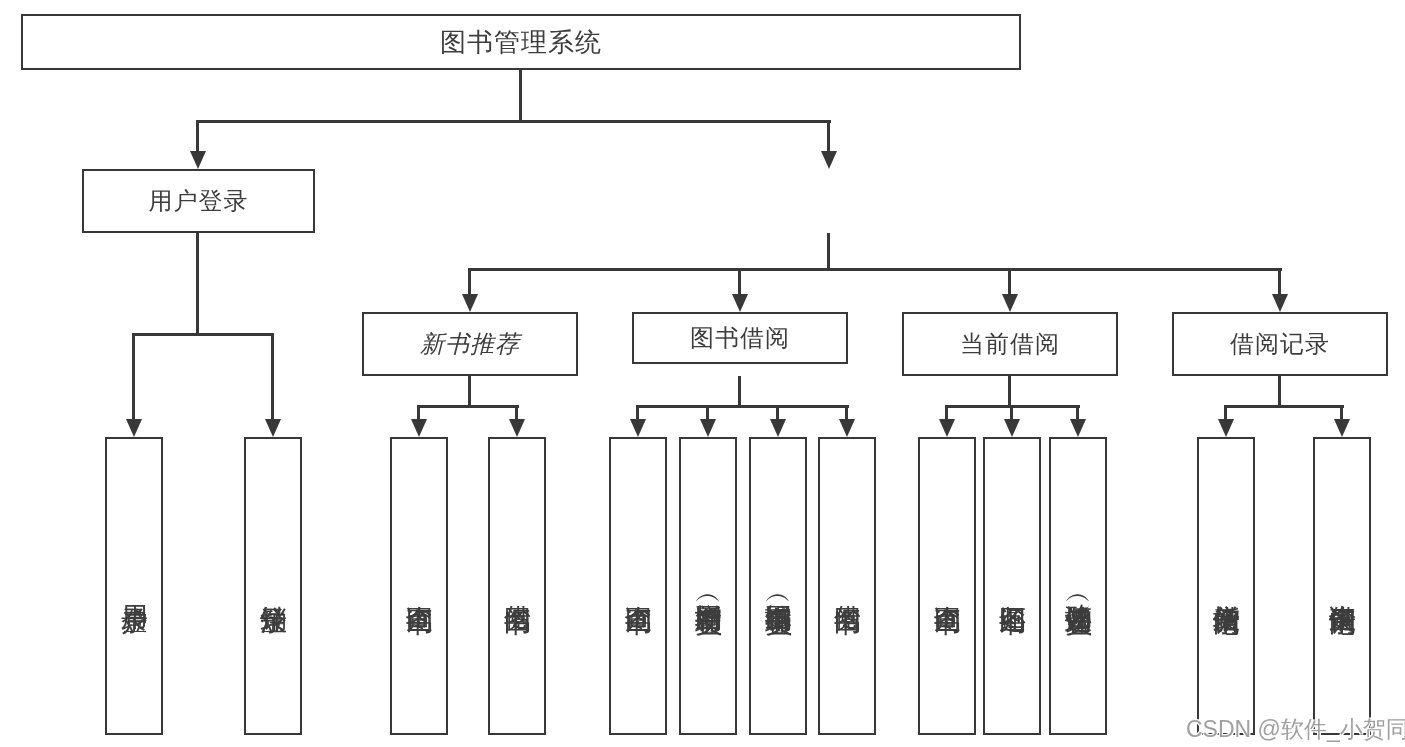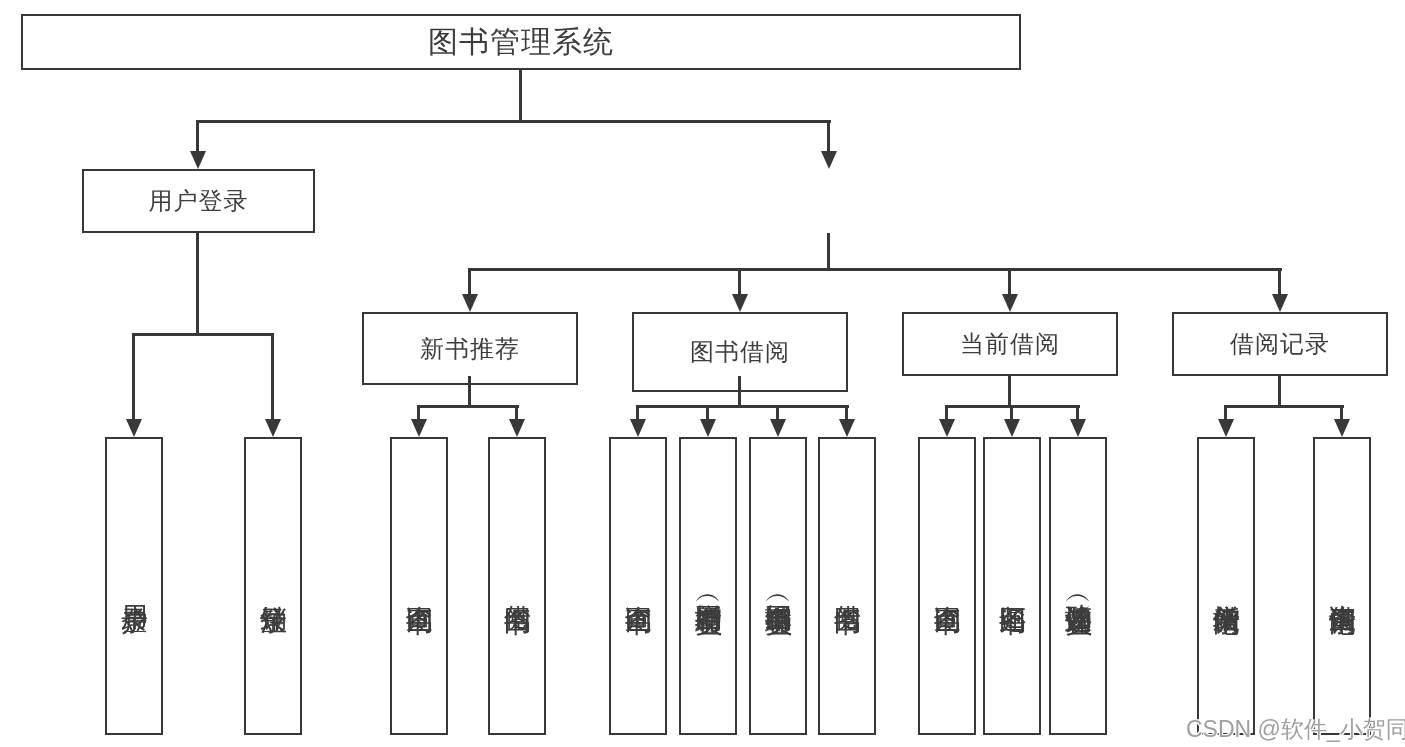--- a/index.html
+++ b/index.html
@@ -17,21 +17,21 @@
     box-sizing: border-box;
     background: #ffffff;
     border: 2px solid #383838;
     display: flex;
     align-items: center;
     justify-content: center;
     text-align: center;
     color: #3d3d3d;
   }
   .h-label { font-size: 24px; letter-spacing: 1px; }
-  .root-label { font-size: 30px; letter-spacing: 1px; }
+  .root-label { font-size: 26px; letter-spacing: 1px; }
   .v-box {
     writing-mode: vertical-rl;
     text-orientation: mixed;
     font-size: 27px;
     letter-spacing: 1px;
     line-height: 1;
   }
   .line { position: absolute; background: #383838; }
   .arrow {
     position: absolute;
@@ -58,24 +58,24 @@
 <div id="stage">
 
   <div class="box" style="left:21px; top:14px; width:1000px; height:56px;">
     <span class="root-label">图书管理系统</span>
   </div>
 
   <div class="box" style="left:82px; top:169px; width:233px; height:64px;">
     <span class="h-label">用户登录</span>
   </div>
 
-  <div class="box" style="left:362px; top:312px; width:216px; height:73px;">
+  <div class="box" style="left:362px; top:312px; width:216px; height:64px;font-style:italic;">
     <span class="h-label">新书推荐</span>
   </div>
-  <div class="box" style="left:632px; top:312px; width:216px; height:80px;">
+  <div class="box" style="left:632px; top:312px; width:216px; height:52px;">
     <span class="h-label">图书借阅</span>
   </div>
   <div class="box" style="left:902px; top:312px; width:216px; height:64px;">
     <span class="h-label">当前借阅</span>
   </div>
   <div class="box" style="left:1172px; top:312px; width:216px; height:64px;">
     <span class="h-label">借阅记录</span>
   </div>
 
   <div class="box v-box" style="left:105px; top:437px; width:58px; height:298px;">用户登录</div>

